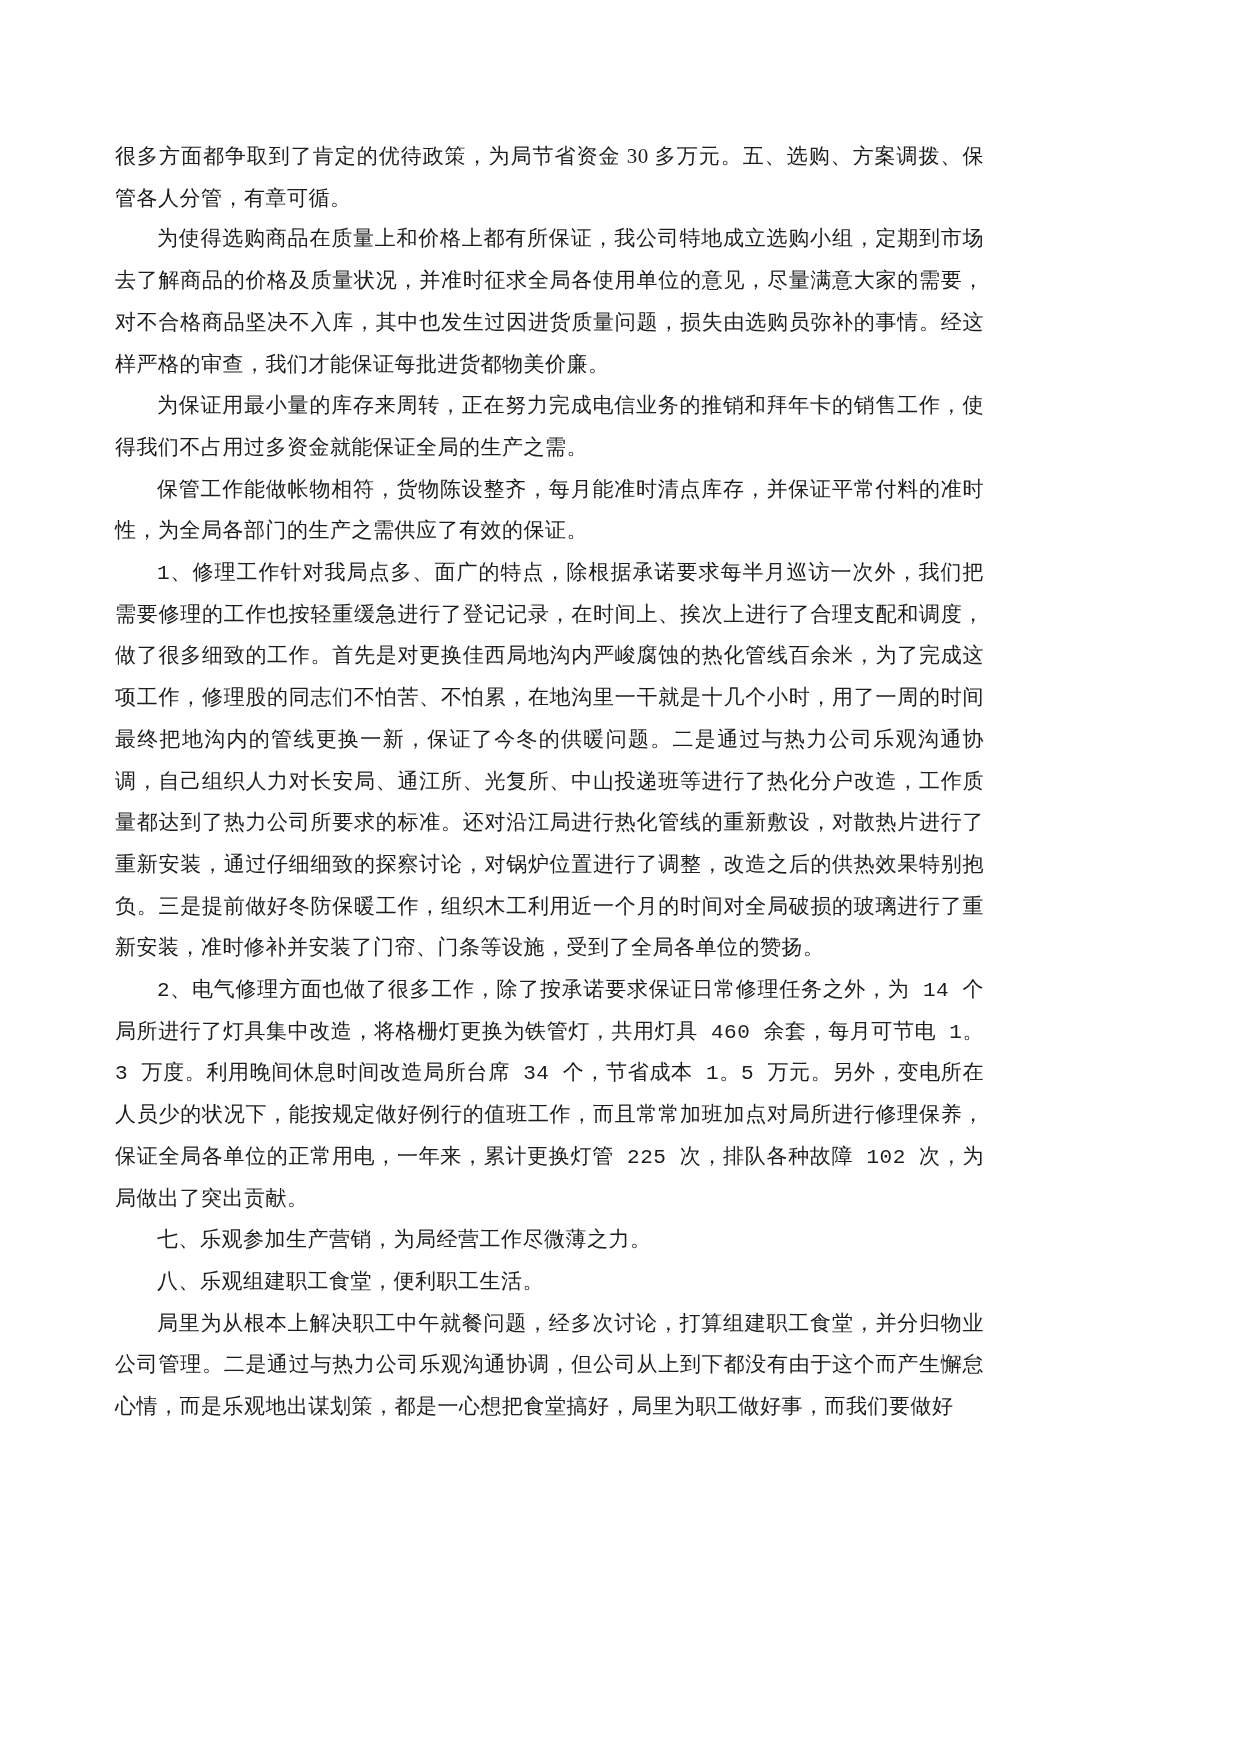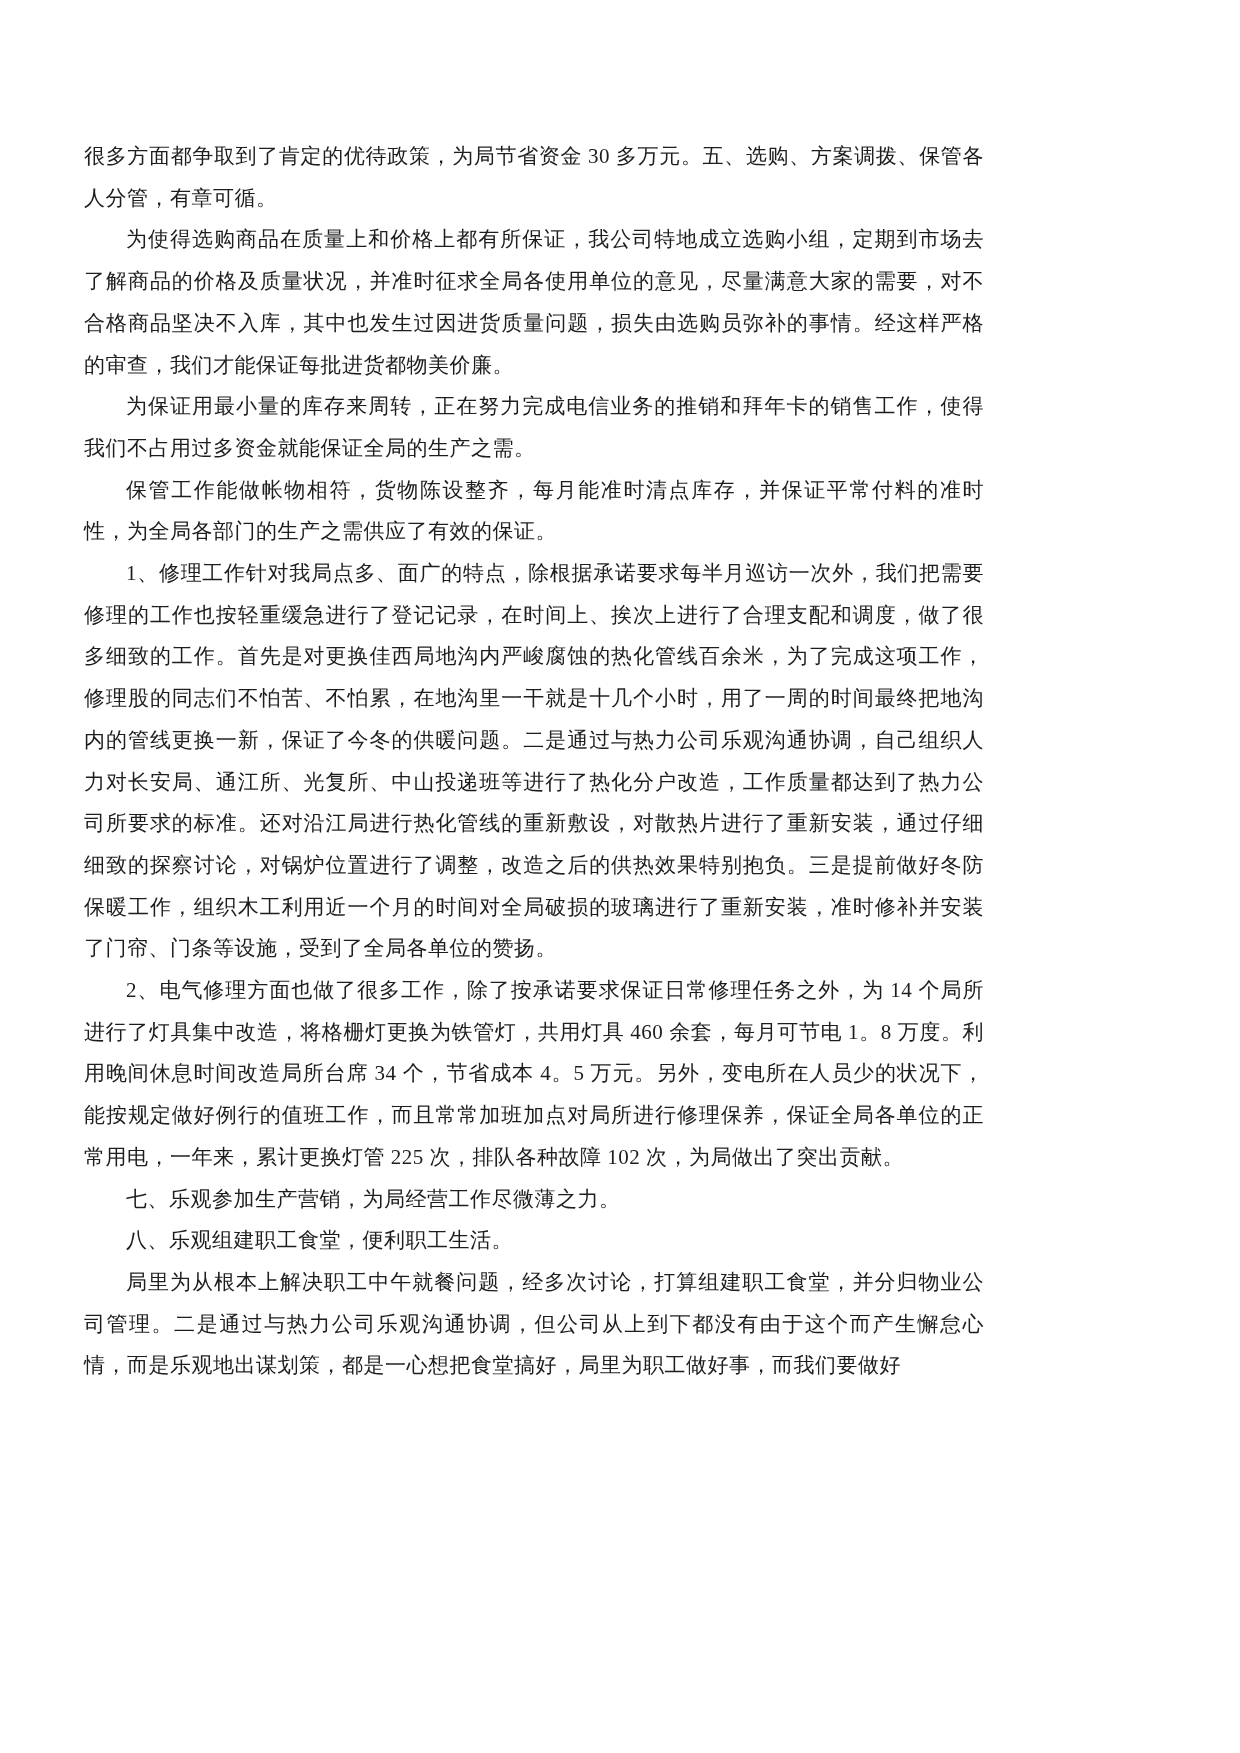--- a/index.html
+++ b/index.html
@@ -7,46 +7,47 @@
     padding: 0;
     background: #ffffff;
   }
   .doc-page {
     position: relative;
     box-sizing: border-box;
     width: 1148px;
     height: 1753px;
     background: #ffffff;
     overflow: hidden;
-    padding: 136px 164px 0 84px;
+    padding: 136px 164px 0 115px;
   }
   .doc-body p.para {
     margin: 0;
     padding: 0;
     font-family: "Liberation Serif", "DejaVu Serif", serif;
     font-size: 21px;
     line-height: 41.7px;
     color: #1d1d1d;
     text-align: justify;
     text-justify: inter-ideograph;
     letter-spacing: 0.5px;
     word-break: break-all;
   }
   .doc-body p.para.indent {
     text-indent: 2em;
+    font-family: Liberation Mono, monospace;
   }
 </style>
 </head>
 <body>
 
 <div class="doc-page">
   <div class="doc-body">
     <p class="para">很多方面都争取到了肯定的优待政策，为局节省资金 30 多万元。五、选购、方案调拨、保管各人分管，有章可循。</p>
     <p class="para indent">为使得选购商品在质量上和价格上都有所保证，我公司特地成立选购小组，定期到市场去了解商品的价格及质量状况，并准时征求全局各使用单位的意见，尽量满意大家的需要，对不合格商品坚决不入库，其中也发生过因进货质量问题，损失由选购员弥补的事情。经这样严格的审查，我们才能保证每批进货都物美价廉。</p>
     <p class="para indent">为保证用最小量的库存来周转，正在努力完成电信业务的推销和拜年卡的销售工作，使得我们不占用过多资金就能保证全局的生产之需。</p>
     <p class="para indent">保管工作能做帐物相符，货物陈设整齐，每月能准时清点库存，并保证平常付料的准时性，为全局各部门的生产之需供应了有效的保证。</p>
     <p class="para indent">1、修理工作针对我局点多、面广的特点，除根据承诺要求每半月巡访一次外，我们把需要修理的工作也按轻重缓急进行了登记记录，在时间上、挨次上进行了合理支配和调度，做了很多细致的工作。首先是对更换佳西局地沟内严峻腐蚀的热化管线百余米，为了完成这项工作，修理股的同志们不怕苦、不怕累，在地沟里一干就是十几个小时，用了一周的时间最终把地沟内的管线更换一新，保证了今冬的供暖问题。二是通过与热力公司乐观沟通协调，自己组织人力对长安局、通江所、光复所、中山投递班等进行了热化分户改造，工作质量都达到了热力公司所要求的标准。还对沿江局进行热化管线的重新敷设，对散热片进行了重新安装，通过仔细细致的探察讨论，对锅炉位置进行了调整，改造之后的供热效果特别抱负。三是提前做好冬防保暖工作，组织木工利用近一个月的时间对全局破损的玻璃进行了重新安装，准时修补并安装了门帘、门条等设施，受到了全局各单位的赞扬。</p>
-    <p class="para indent">2、电气修理方面也做了很多工作，除了按承诺要求保证日常修理任务之外，为 14 个局所进行了灯具集中改造，将格栅灯更换为铁管灯，共用灯具 460 余套，每月可节电 1。8 万度。利用晚间休息时间改造局所台席 34 个，节省成本 4。5 万元。另外，变电所在人员少的状况下，能按规定做好例行的值班工作，而且常常加班加点对局所进行修理保养，保证全局各单位的正常用电，一年来，累计更换灯管 225 次，排队各种故障 102 次，为局做出了突出贡献。</p>
+    <p class="para indent">2、电气修理方面也做了很多工作，除了按承诺要求保证日常修理任务之外，为 14 个局所进行了灯具集中改造，将格栅灯更换为铁管灯，共用灯具 460 余套，每月可节电 1。3 万度。利用晚间休息时间改造局所台席 34 个，节省成本 1。5 万元。另外，变电所在人员少的状况下，能按规定做好例行的值班工作，而且常常加班加点对局所进行修理保养，保证全局各单位的正常用电，一年来，累计更换灯管 225 次，排队各种故障 102 次，为局做出了突出贡献。</p>
     <p class="para indent">七、乐观参加生产营销，为局经营工作尽微薄之力。</p>
     <p class="para indent">八、乐观组建职工食堂，便利职工生活。</p>
     <p class="para indent">局里为从根本上解决职工中午就餐问题，经多次讨论，打算组建职工食堂，并分归物业公司管理。二是通过与热力公司乐观沟通协调，但公司从上到下都没有由于这个而产生懈怠心情，而是乐观地出谋划策，都是一心想把食堂搞好，局里为职工做好事，而我们要做好</p>
   </div>
 </div>
 
 </body></html>

